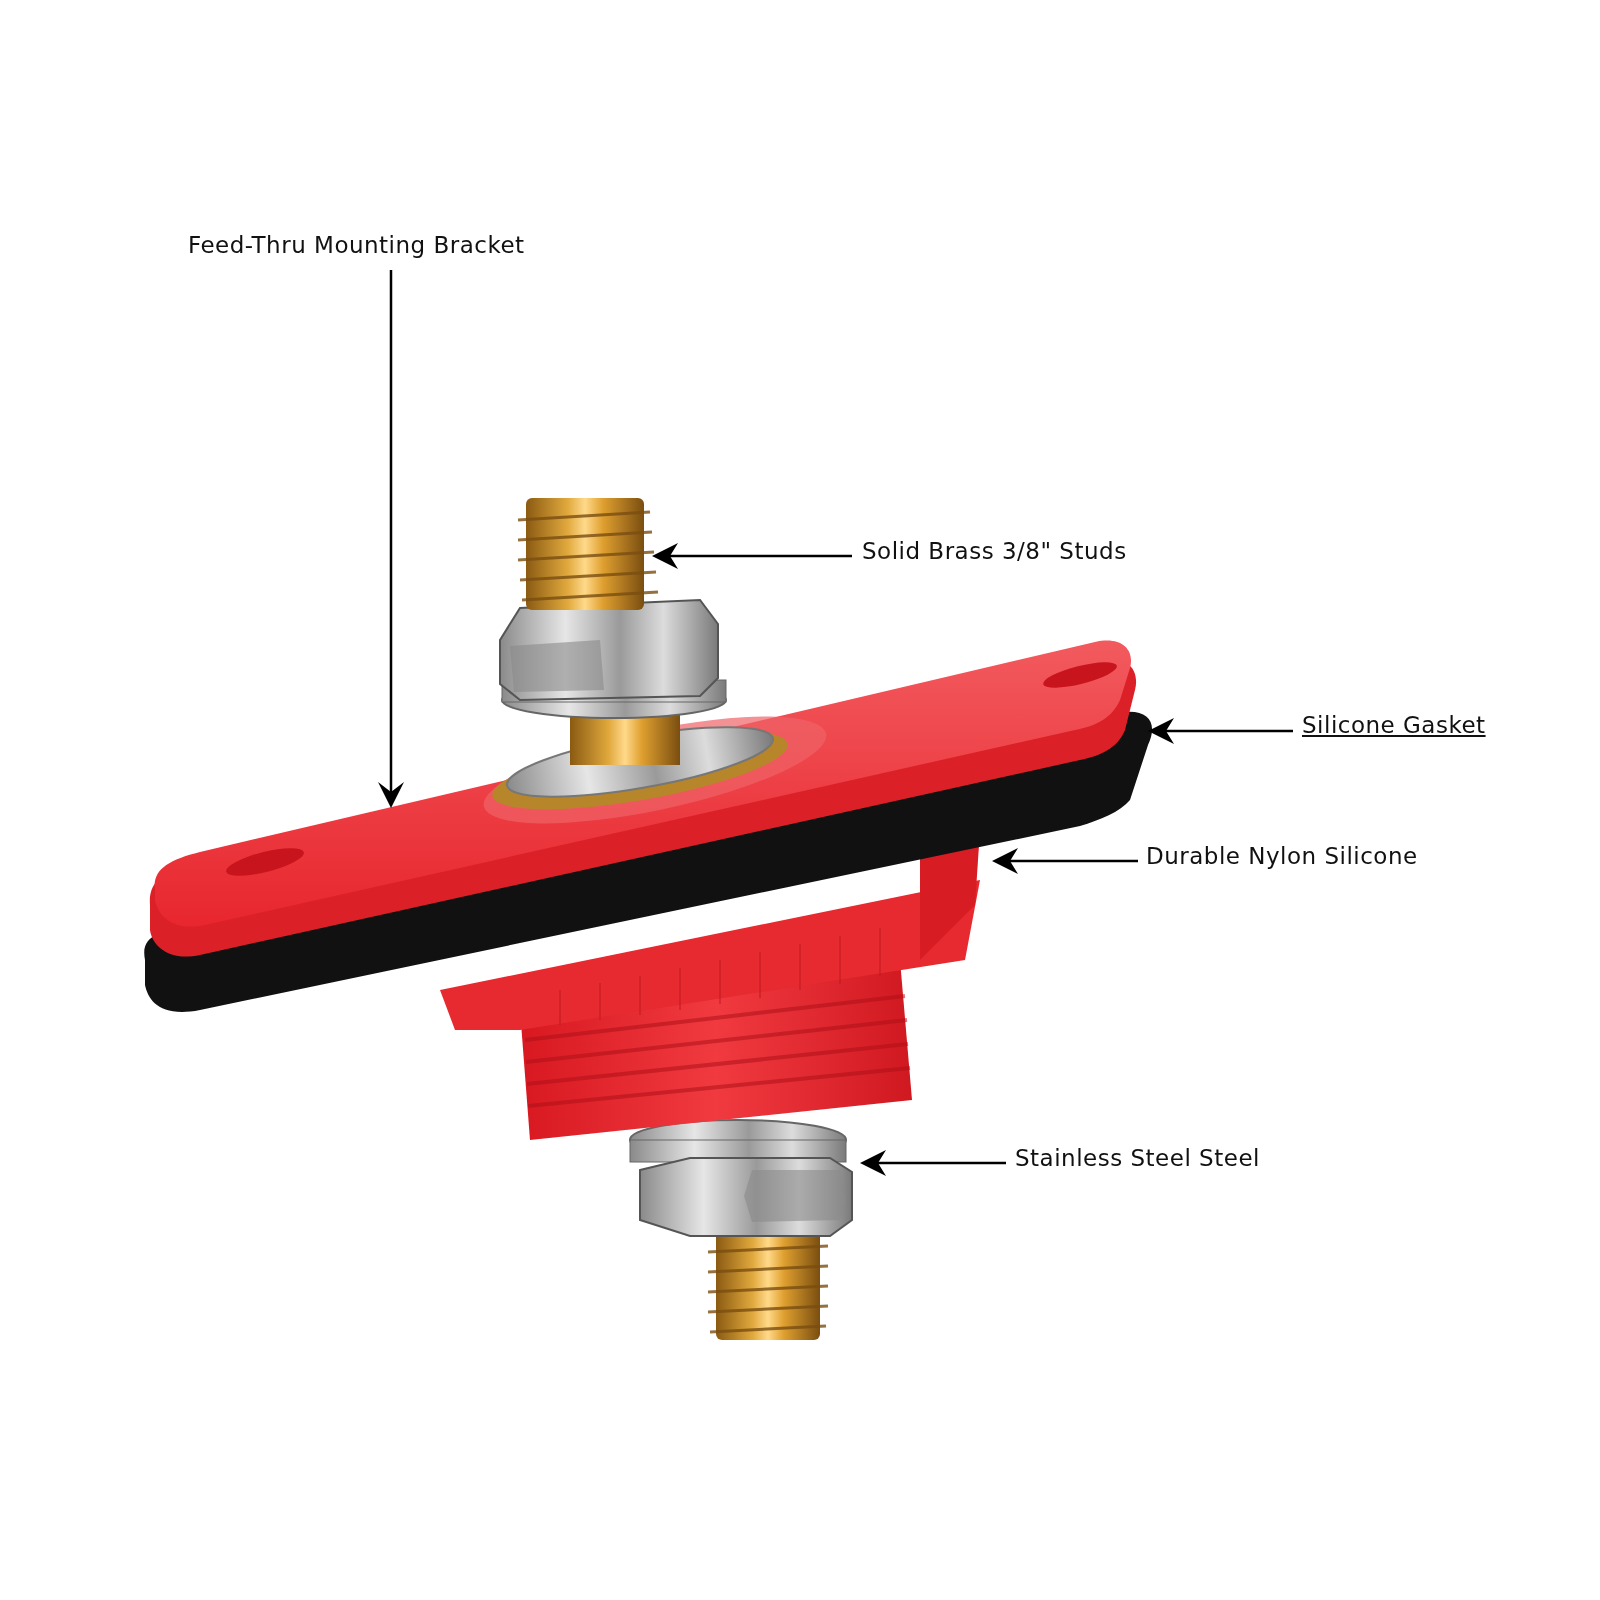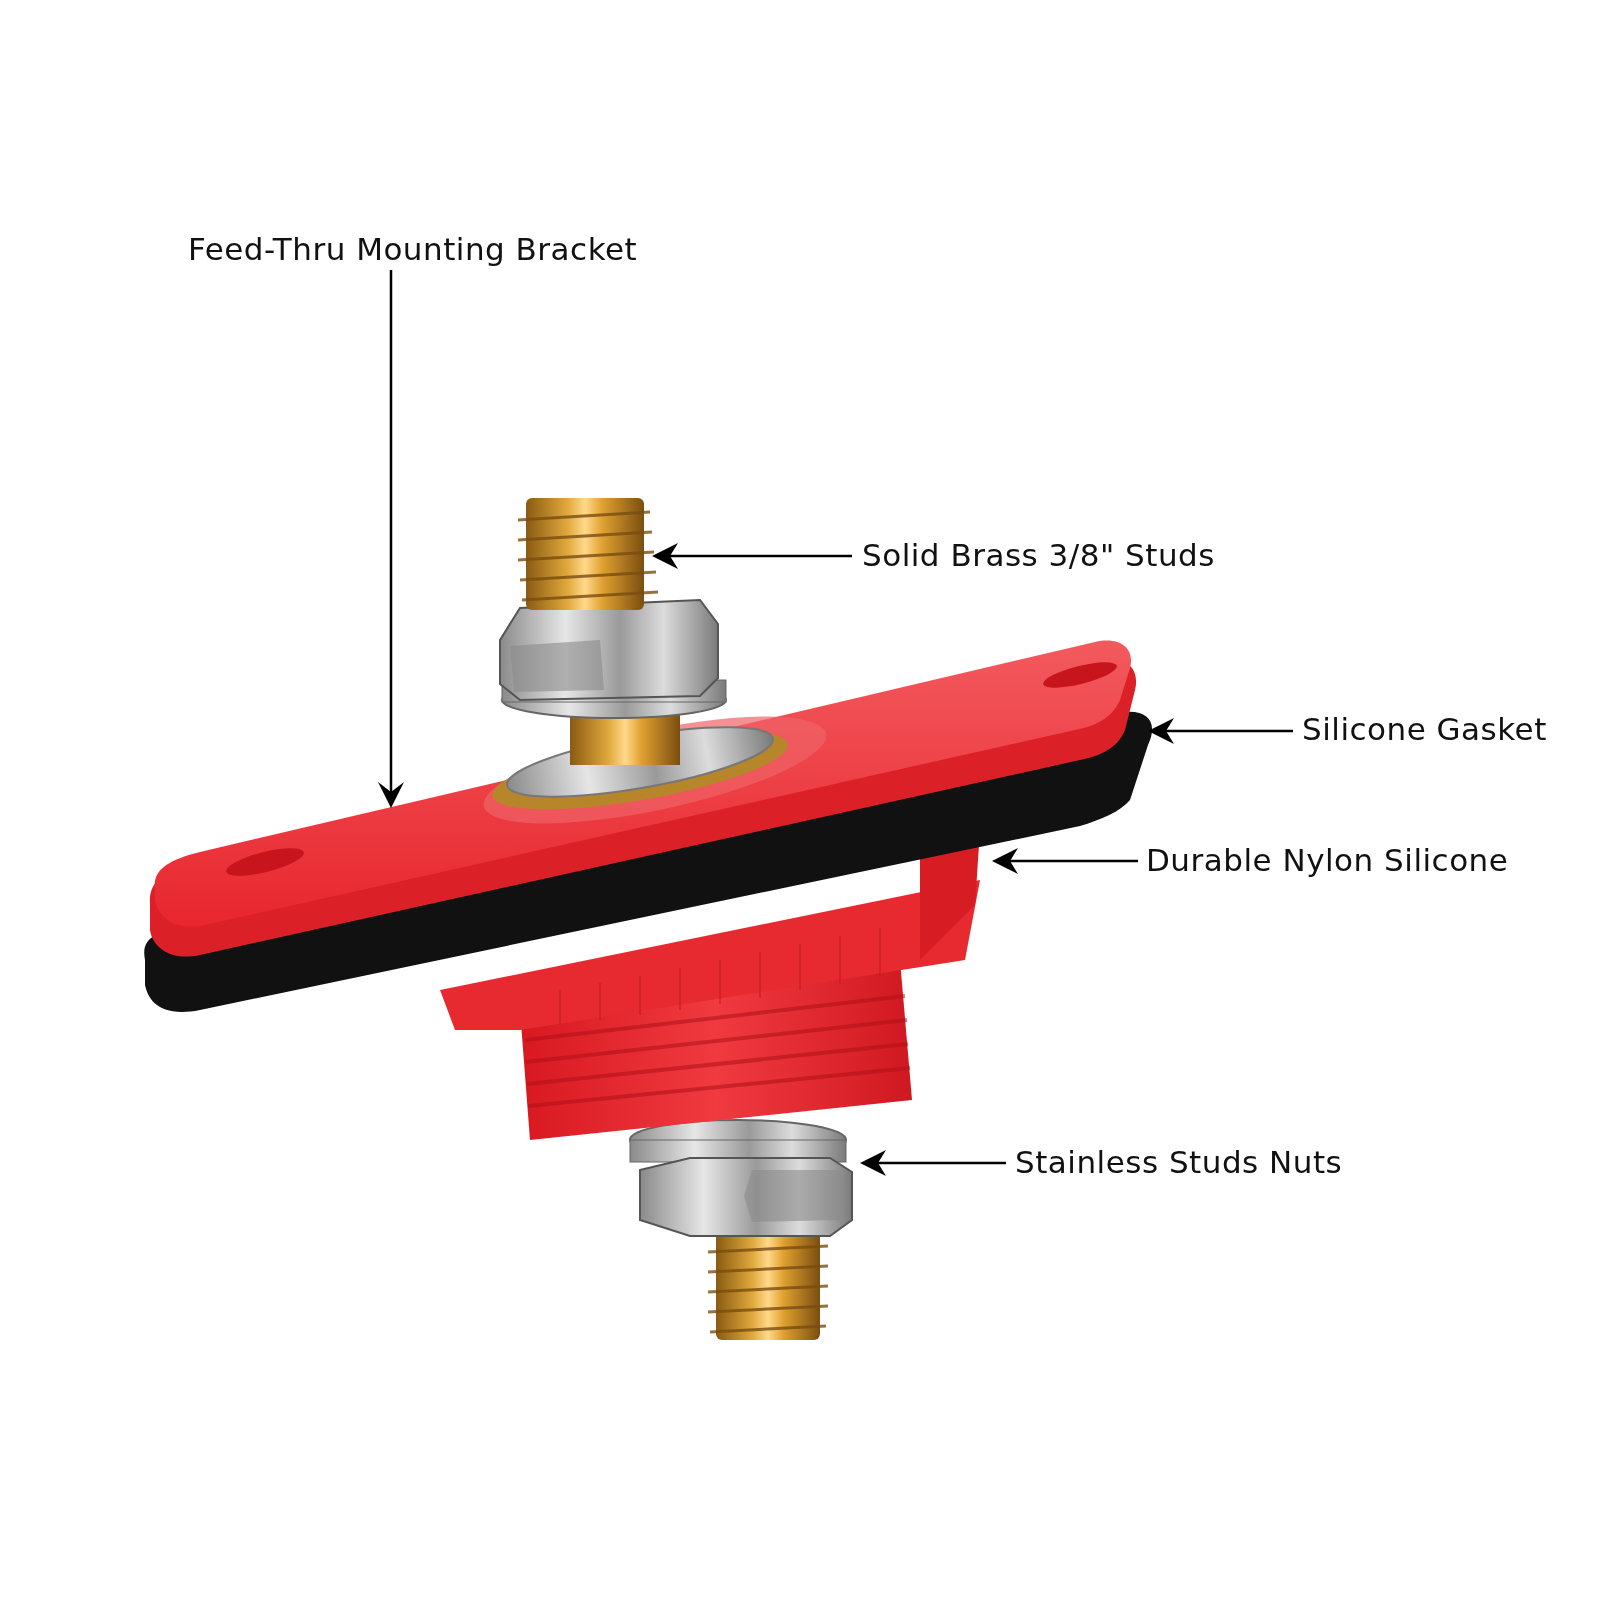--- a/index.html
+++ b/index.html
@@ -1,18 +1,18 @@
 <!DOCTYPE html>
 <html><head>
 <meta charset="utf-8">
 <style>
   html, body { margin: 0; padding: 0; background: #ffffff; }
   body { width: 1600px; height: 1600px; position: relative; overflow: hidden;
          font-family: "DejaVu Sans", sans-serif; }
-  .label { position: absolute; font-size: 31px; color: #111; white-space: nowrap;
+  .label { position: absolute; font-size: 23px; color: #111; white-space: nowrap;
            letter-spacing: 0.5px; line-height: 1; }
   svg.art { position: absolute; left: 0; top: 0; }
 </style>
 </head>
 <body>
 
 <svg class="art" width="1600" height="1600" viewBox="0 0 1600 1600">
   <defs>
     <linearGradient id="brassGrad" x1="0" x2="1" y1="0" y2="0">
       <stop offset="0" stop-color="#8a5a12"></stop>
@@ -146,15 +146,15 @@
 
   <line x1="1004" y1="861" x2="1138" y2="861" stroke="#000" stroke-width="2.5"></line>
   <path d="M992 861 L1018 848 L1010 861 L1018 874 Z" fill="#000"></path>
 
   <line x1="872" y1="1163" x2="1006" y2="1163" stroke="#000" stroke-width="2.5"></line>
   <path d="M860 1163 L886 1150 L878 1163 L886 1176 Z" fill="#000"></path>
 </svg>
 
 <div class="label" style="left:188px; top:234px;">Feed-Thru Mounting Bracket</div>
 <div class="label" style="left:862px; top:540px;">Solid Brass 3/8" Studs</div>
-<div class="label" style="left:1302px; top:714px;">Silicone Gasket</div>
+<div class="label" style="left:1302px; top:714px;text-decoration:underline;">Silicone Gasket</div>
 <div class="label" style="left:1146px; top:845px;">Durable Nylon Silicone</div>
-<div class="label" style="left:1015px; top:1147px;">Stainless Studs Nuts</div>
+<div class="label" style="left:1015px; top:1147px;">Stainless Steel Steel</div>
 
 </body></html>

